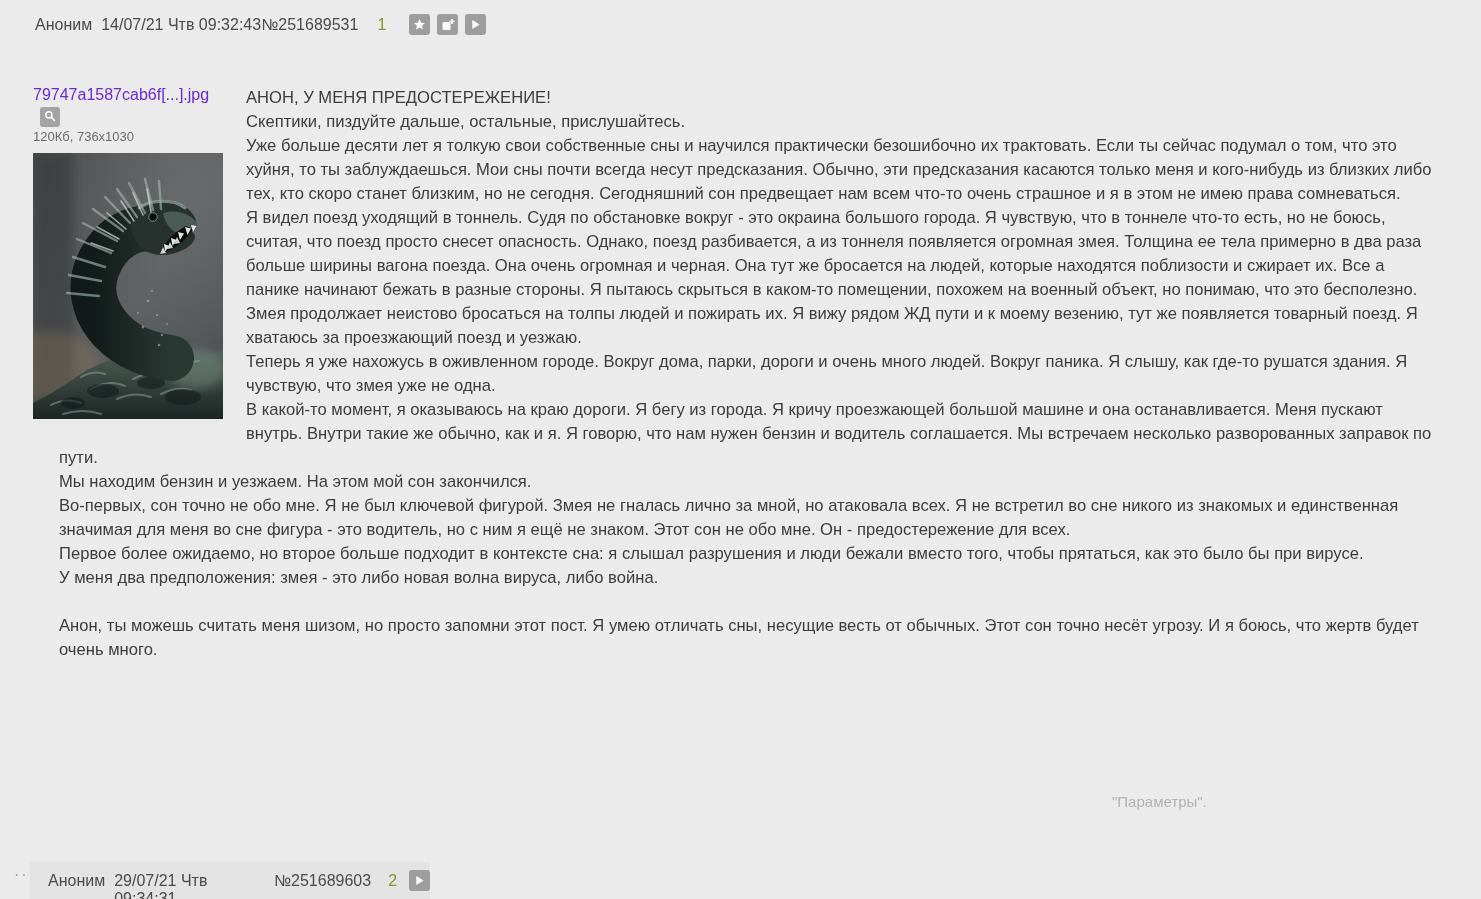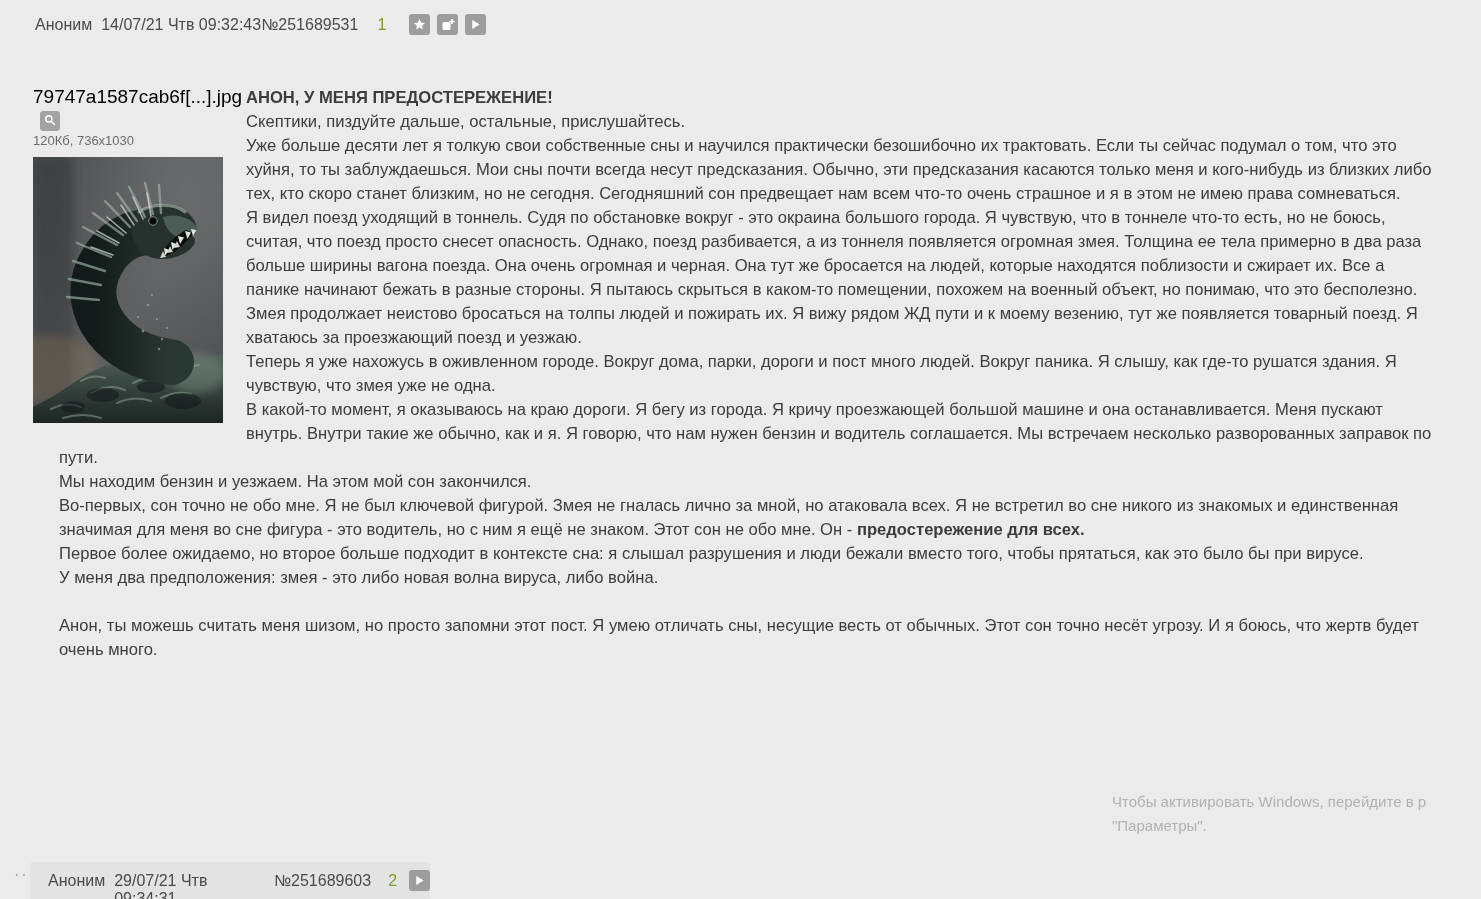--- a/index.html
+++ b/index.html
@@ -12,29 +12,29 @@
   .post-header{display:flex;align-items:center;font-size:16px;color:#4a4a4a;margin:2px 0 15px 2px;}
   .ph-date{margin-left:9px;}
   .ph-number{}
   .ph-count{margin-left:19px;color:#7b9c25;}
   .hdr-btns{display:flex;margin-left:16px;}
   .icon-btn{width:21px;height:21px;border-radius:3px;background:#9d9d9d;display:inline-flex;
     align-items:center;justify-content:center;margin-left:7px;cursor:pointer;}
   .icon-btn svg{display:block;}
 
   .figure{float:left;width:196px;margin:0 17px 6px 0;}
-  .file-link{color:#000000;font-size:19px;text-decoration:none;cursor:pointer;}
+  .file-link{color:#6d28d9;font-size:16px;text-decoration:none;cursor:pointer;}
   .search-btn{display:inline-flex;width:20px;height:20px;background:#a3a3a3;border-radius:3px;
     vertical-align:-4px;margin-left:7px;align-items:center;justify-content:center;cursor:pointer;}
   .file-info{color:#6b6b6b;font-size:13px;margin-top:2px;}
   .thumb{margin-top:9px;width:190px;height:266px;display:block;cursor:pointer;}
 
   .post-message{margin:51px 0 0 26px;font-size:16.6px;line-height:24px;color:#3c3c3c;}
   .para{min-height:24px;}
-  .para b{font-weight:bold;margin-top:48px;}
+  .para b{font-weight:normal;margin-top:48px;}
 
   .next-post{position:absolute;left:30px;top:862px;width:400px;height:45px;background:#e3e3e3;
     border-radius:3px 3px 0 0;box-sizing:border-box;padding:10px 0 0 18px;
     display:flex;align-items:flex-start;font-size:16px;color:#4a4a4a;}
   .next-post .ph-count{margin-left:17px;}
   .next-post .icon-btn{margin-left:12px;margin-top:-2px;}
   .post-dots{position:absolute;left:14px;top:866px;color:#999;font-size:16px;letter-spacing:2px;
     cursor:pointer;user-select:none;}
 
   .watermark{position:absolute;left:1112px;top:786px;pointer-events:none;}
@@ -192,21 +192,21 @@
         </g>
         <rect width="190" height="266" fill="none"></rect>
       </svg>
     </div>
 
     <blockquote class="post-message">
         <div class="para"><b>АНОН, У МЕНЯ ПРЕДОСТЕРЕЖЕНИЕ!</b></div>
         <div class="para"><span>Скептики, пиздуйте дальше, остальные, прислушайтесь.</span></div>
         <div class="para"><span>Уже больше десяти лет я толкую свои собственные сны и научился практически безошибочно их трактовать. Если ты сейчас подумал о том, что это хуйня, то ты заблуждаешься. Мои сны почти всегда несут предсказания. Обычно, эти предсказания касаются только меня и кого-нибудь из близких либо тех, кто скоро станет близким, но не сегодня. Сегодняшний сон предвещает нам всем что-то очень страшное и я в этом не имею права сомневаться.</span></div>
         <div class="para"><span>Я видел поезд уходящий в тоннель. Судя по обстановке вокруг - это окраина большого города. Я чувствую, что в тоннеле что-то есть, но не боюсь, считая, что поезд просто снесет опасность. Однако, поезд разбивается, а из тоннеля появляется огромная змея. Толщина ее тела примерно в два раза больше ширины вагона поезда. Она очень огромная и черная. Она тут же бросается на людей, которые находятся поблизости и сжирает их. Все а панике начинают бежать в разные стороны. Я пытаюсь скрыться в каком-то помещении, похожем на военный объект, но понимаю, что это бесполезно. Змея продолжает неистово бросаться на толпы людей и пожирать их. Я вижу рядом ЖД пути и к моему везению, тут же появляется товарный поезд. Я хватаюсь за проезжающий поезд и уезжаю.</span></div>
-        <div class="para"><span>Теперь я уже нахожусь в оживленном городе. Вокруг дома, парки, дороги и пост много людей. Вокруг паника. Я слышу, как где-то рушатся здания. Я чувствую, что змея уже не одна.</span></div>
+        <div class="para"><span>Теперь я уже нахожусь в оживленном городе. Вокруг дома, парки, дороги и очень много людей. Вокруг паника. Я слышу, как где-то рушатся здания. Я чувствую, что змея уже не одна.</span></div>
         <div class="para"><span>В какой-то момент, я оказываюсь на краю дороги. Я бегу из города. Я кричу проезжающей большой машине и она останавливается. Меня пускают внутрь. Внутри такие же обычно, как и я. Я говорю, что нам нужен бензин и водитель соглашается. Мы встречаем несколько разворованных заправок по пути.</span></div>
         <div class="para"><span>Мы находим бензин и уезжаем. На этом мой сон закончился.</span></div>
         <div class="para"><span>Во-первых, сон точно не обо мне. Я не был ключевой фигурой. Змея не гналась лично за мной, но атаковала всех. Я не встретил во сне никого из знакомых и единственная значимая для меня во сне фигура - это водитель, но с ним я ещё не знаком. Этот сон не обо мне. Он - </span><b>предостережение для всех.</b></div>
         <div class="para"><span>Первое более ожидаемо, но второе больше подходит в контексте сна: я слышал разрушения и люди бежали вместо того, чтобы прятаться, как это было бы при вирусе.</span></div>
         <div class="para"><span>У меня два предположения: змея - это либо новая волна вируса, либо война.</span></div>
         <div class="para">&nbsp;</div>
         <div class="para"><span>Анон, ты можешь считать меня шизом, но просто запомни этот пост. Я умею отличать сны, несущие весть от обычных. Этот сон точно несёт угрозу. И я боюсь, что жертв будет очень много.</span></div>
       </blockquote>
   </div>
 </div>
@@ -221,15 +221,14 @@
   <span class="icon-btn">
     <span>
       <svg width="11" height="11" viewBox="0 0 12 12">
           <path fill="#fff" d="M2.5 1l8 5-8 5z"></path>
         </svg>
     </span>
   </span>
 </div>
 
 <div class="watermark">
-  <div class="wm-line">Чтобы активировать Windows, перейдите в р</div>
   <div class="wm-line">"Параметры".</div>
 </div>
 
 </body></html>

